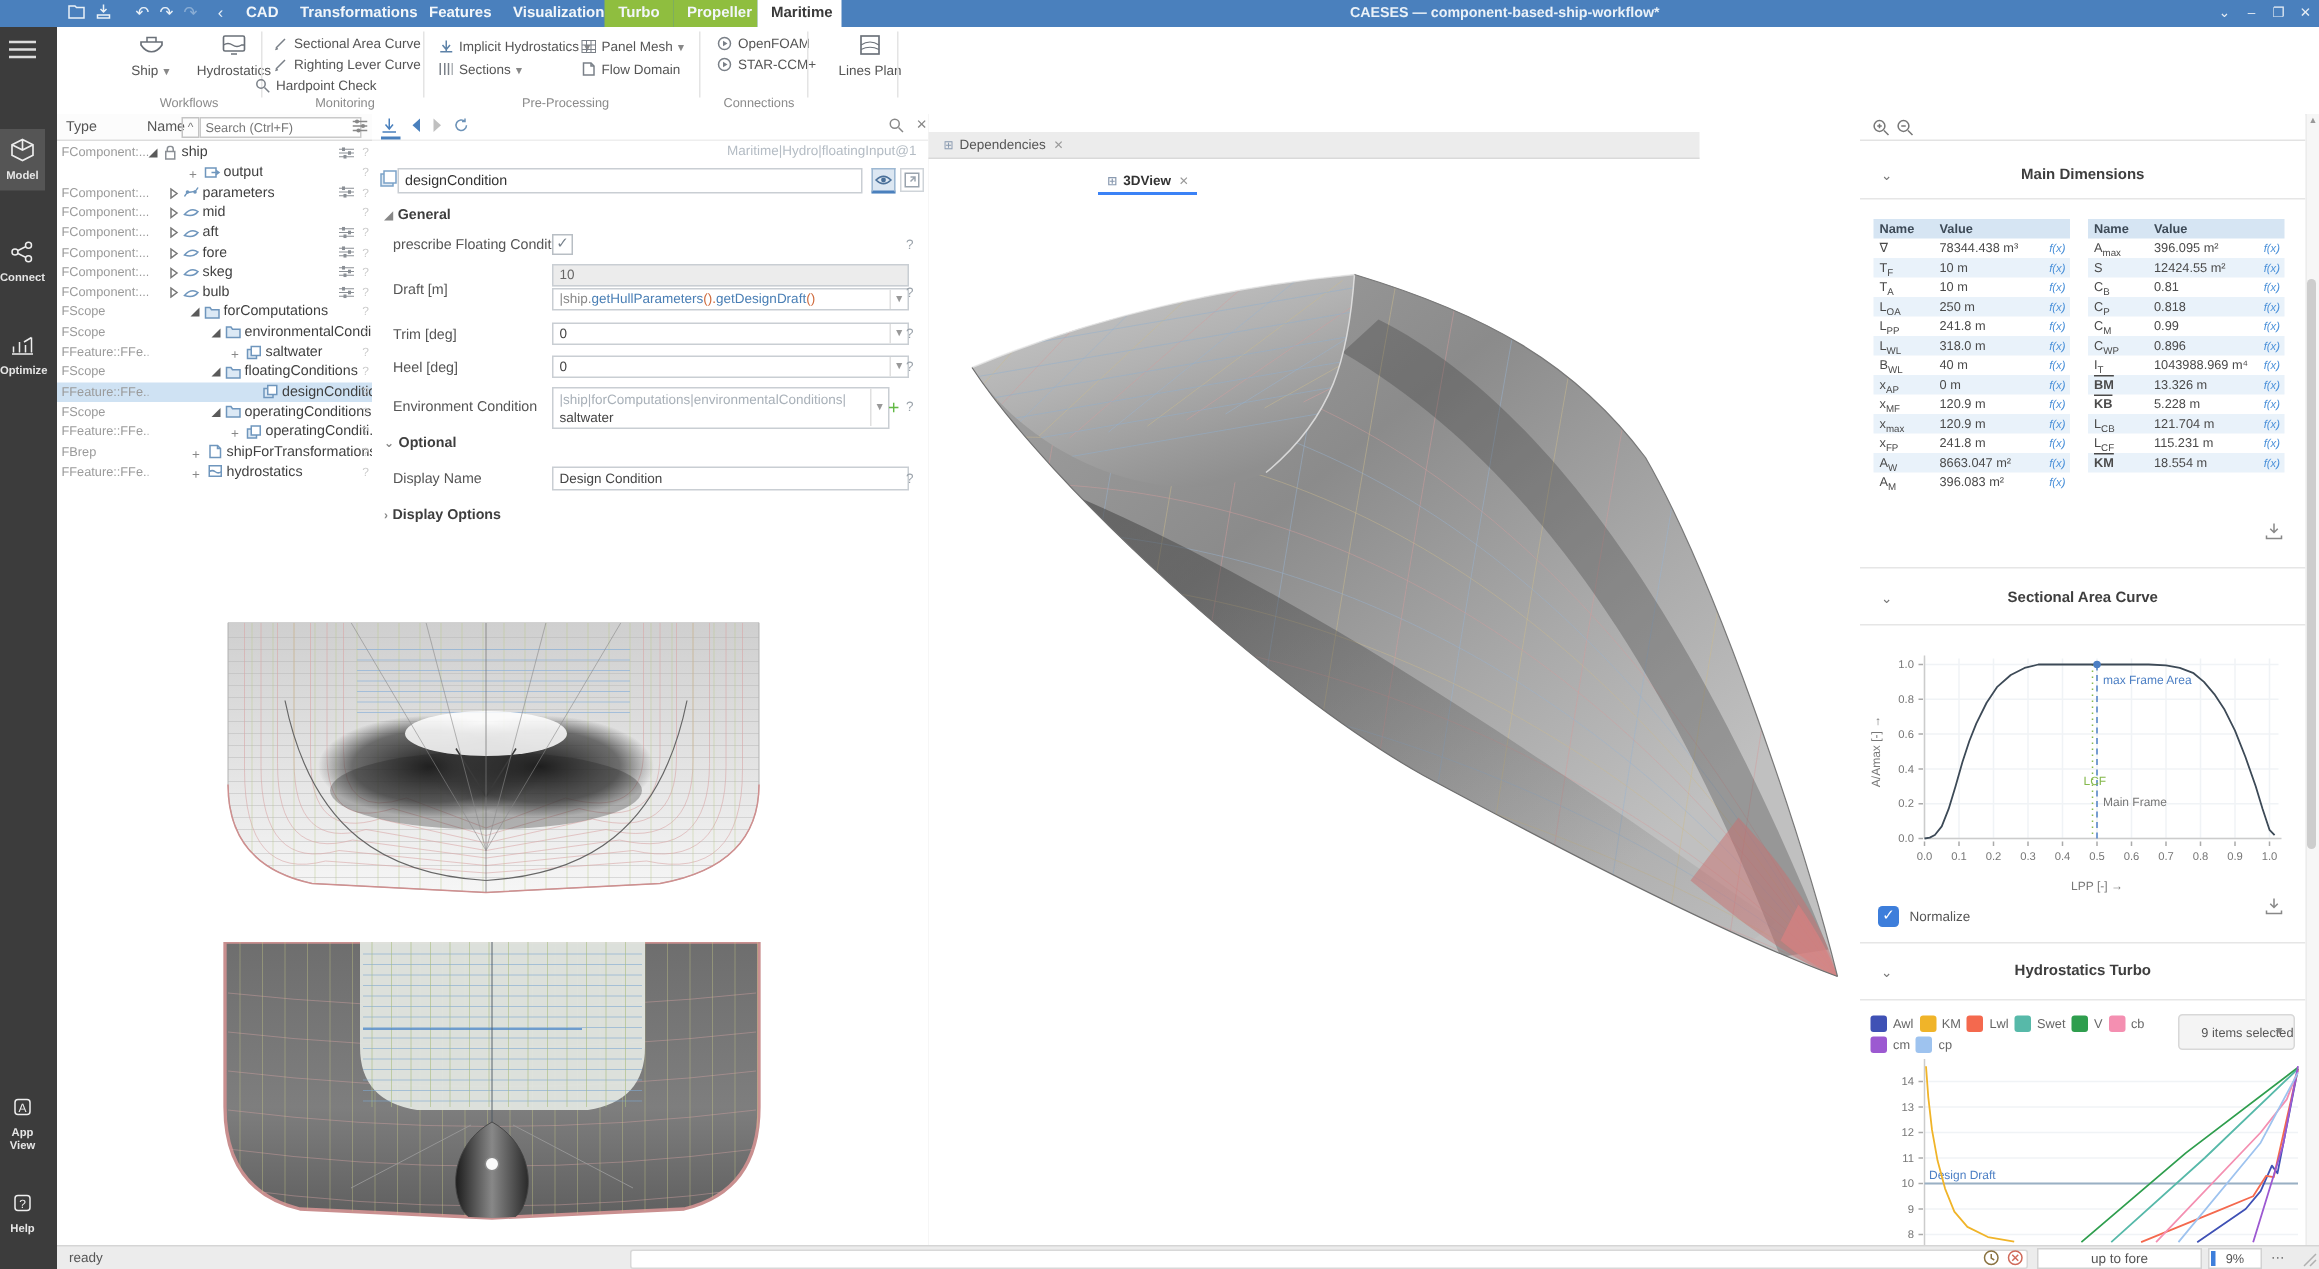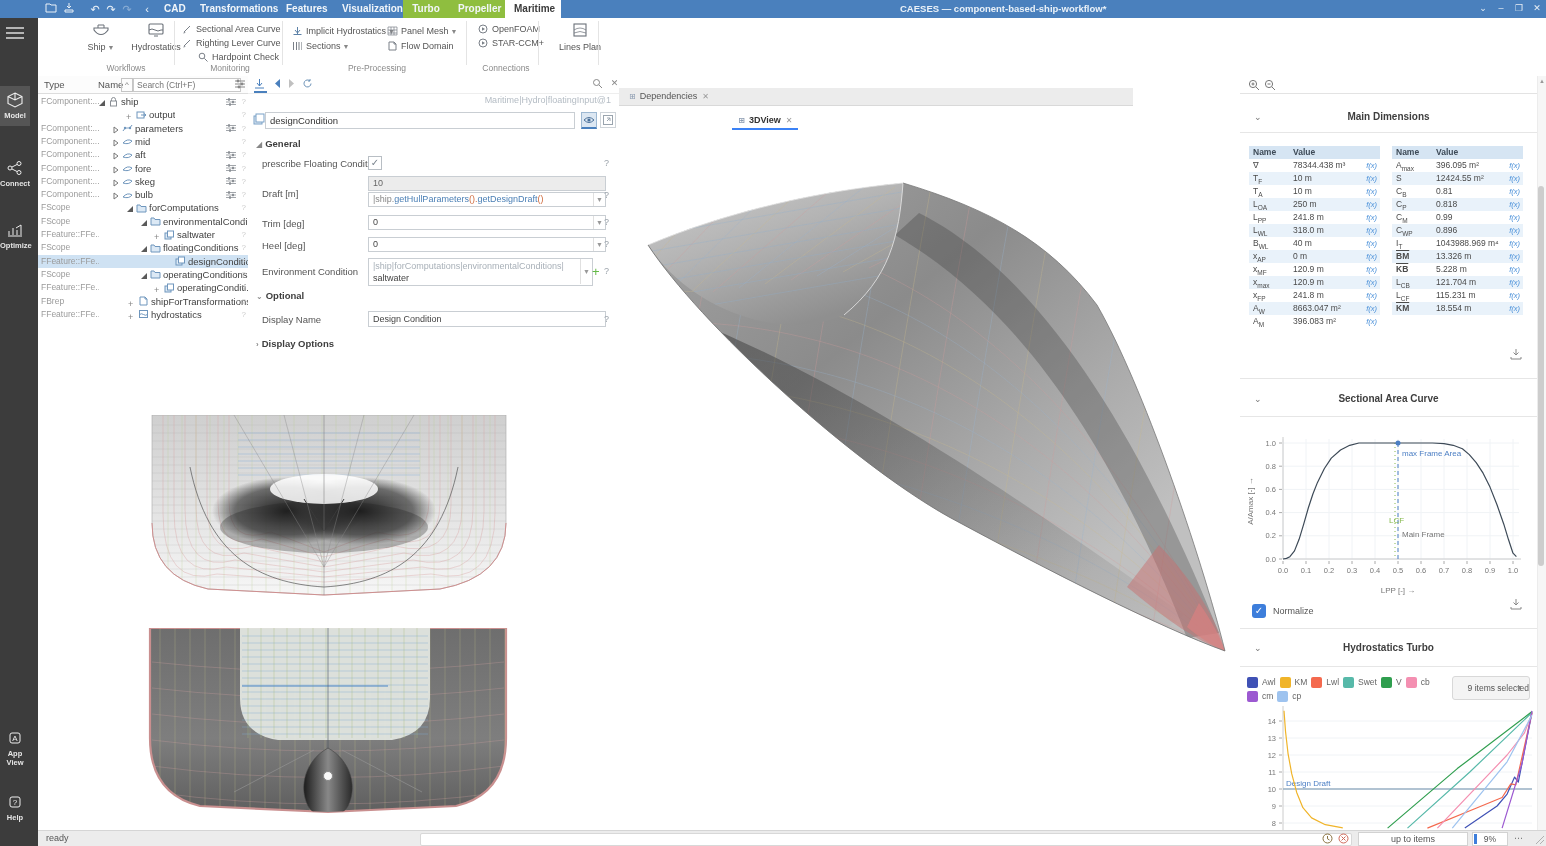--- a/index.html
+++ b/index.html
@@ -154,21 +154,21 @@
         <span class="bb-lb">Hydrostatics</span>
       </div>
       <div class="rib-grouplabel" style="left:40px;width:96px">Workflows</div>
       <div class="rib-sep" style="left:136px"></div>
       <div class="listbtn" style="left:144px;top:5px"><span><svg width="11" height="10" viewBox="0 0 11 10">
             <path d="M2 8L8 2M1.5 9l1.8-.6" stroke="#7a8088" fill="none"></path>
           </svg></span>Sectional Area Curve</div>
       <div class="listbtn" style="left:144px;top:19px"><span><svg width="11" height="10" viewBox="0 0 11 10">
             <path d="M2 8L8 2M1.5 9l1.8-.6" stroke="#7a8088" fill="none"></path>
           </svg></span>Righting Lever Curve</div>
-      <div class="listbtn" style="left:160px;top:33px"><span><svg width="11" height="10" viewBox="0 0 11 10">
+      <div class="listbtn" style="left:132px;top:33px"><span><svg width="11" height="10" viewBox="0 0 11 10">
             <circle cx="4" cy="4" r="2.8" fill="none" stroke="#7a8088"></circle>
             <path d="M6.3 6.3L9.5 9.5" stroke="#7a8088"></path>
           </svg></span>Hardpoint Check</div>
       <div class="rib-grouplabel" style="left:140px;width:104px">Monitoring</div>
       <div class="rib-sep" style="left:244px"></div>
       <div class="listbtn" style="left:254px;top:7px"><span><svg width="11" height="10" viewBox="0 0 11 10">
             <path d="M5.5 1v7M1.5 8.5h8M3 4l2.5 3L8 4" fill="none" stroke="#5d82a8"></path>
           </svg></span>Implicit Hydrostatics<span class="caret">▼</span></div>
       <div class="listbtn" style="left:254px;top:22px"><span><svg width="11" height="10" viewBox="0 0 11 10">
             <path d="M1.5 1v8M4.5 1v8M7 1v8" stroke="#7a8088"></path>
@@ -1165,21 +1165,21 @@
     <span style="position:absolute;left:1284px;top:2px">
       <svg width="11" height="11" viewBox="0 0 11 11">
           <circle cx="5.5" cy="5.5" r="4.5" fill="none" stroke="#8a7340"></circle>
           <path d="M5.5 3v2.8l2 1.2" fill="none" stroke="#8a7340"></path>
         </svg></span>
     <span style="position:absolute;left:1300px;top:2px">
       <svg width="11" height="11" viewBox="0 0 11 11">
           <circle cx="5.5" cy="5.5" r="4.5" fill="none" stroke="#d06a5a"></circle>
           <path d="M3.5 3.5l4 4M7.5 3.5l-4 4" stroke="#d06a5a"></path>
         </svg></span>
-    <div id="sb-uptodate">up to items</div>
+    <div id="sb-uptodate">up to fore</div>
     <div id="sb-prog"><span class="bar"></span><span>9%</span></div>
     <span class="sb-txt" style="left:1476px;letter-spacing:1px;color:#777">⋯</span>
     <span style="position:absolute;right:1px;top:4px">
       <svg width="10" height="10" viewBox="0 0 10 10">
           <path d="M9 1L1 9M9 5L5 9M9 9h0" stroke="#b0b0b0"></path>
         </svg></span>
   </div>
 
 </div>
 

